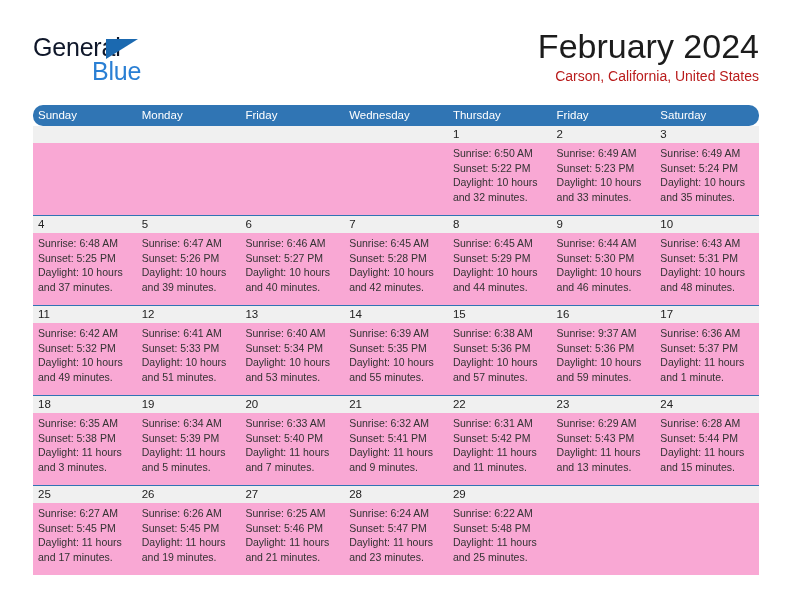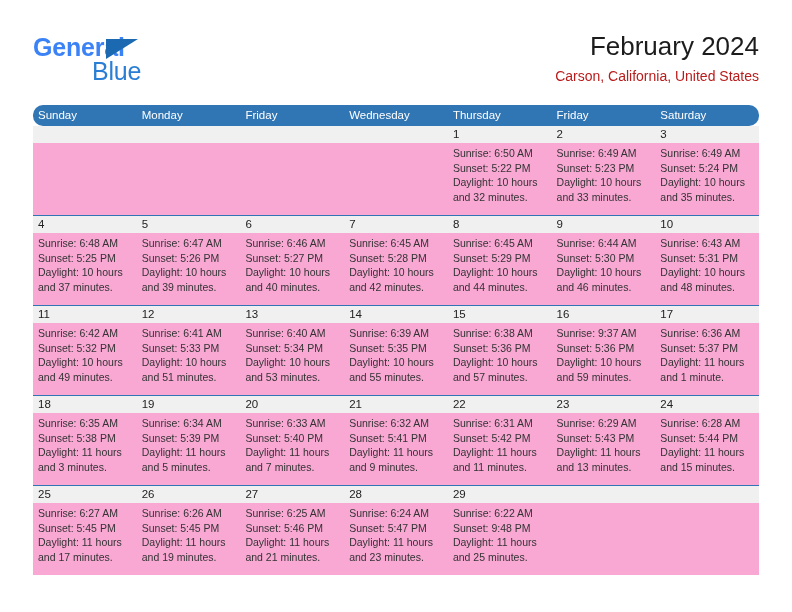--- a/index.html
+++ b/index.html
@@ -34,23 +34,23 @@
     left: 0;
     top: 4px;
     width: 210px;
     height: 58px;
   }
   .brand-general {
     position: absolute;
     left: 0;
     top: 0;
     font-size: 25px;
-    font-weight: 700;
+    font-weight: 400;
     letter-spacing: -0.2px;
-    color: #3b82f6;
+    color: #0f172a;
     line-height: 27px;
   }
   .brand-triangle {
     position: absolute;
     left: 73px;
     top: 5px;
     width: 0;
     height: 0;
     border-left: 32px solid #1b69b0;
     border-bottom: 20px solid transparent;
@@ -65,21 +65,21 @@
     color: #2a7fd4;
     line-height: 27px;
   }
   .title-wrap {
     position: absolute;
     right: 0;
     top: 0;
     text-align: right;
   }
   .cal-title {
-    font-size: 26px;
+    font-size: 34px;
     font-weight: 400;
     color: #1c1c1c;
     line-height: 32px;
     white-space: nowrap;
   }
   .cal-subtitle {
     margin-top: 6px;
     font-size: 14px;
     font-weight: 400;
     color: #b91c1c;
@@ -409,21 +409,21 @@
               <div class="line">and 21 minutes.</div>
             </div>
             <div class="cell">
               <div class="line">Sunrise: 6:24 AM</div>
               <div class="line">Sunset: 5:47 PM</div>
               <div class="line">Daylight: 11 hours</div>
               <div class="line">and 23 minutes.</div>
             </div>
             <div class="cell">
               <div class="line">Sunrise: 6:22 AM</div>
-              <div class="line">Sunset: 9:48 PM</div>
+              <div class="line">Sunset: 5:48 PM</div>
               <div class="line">Daylight: 11 hours</div>
               <div class="line">and 25 minutes.</div>
             </div>
             <div class="cell empty"></div>
             <div class="cell empty"></div>
           </div>
         </div>
       </div>
   </div>
 

